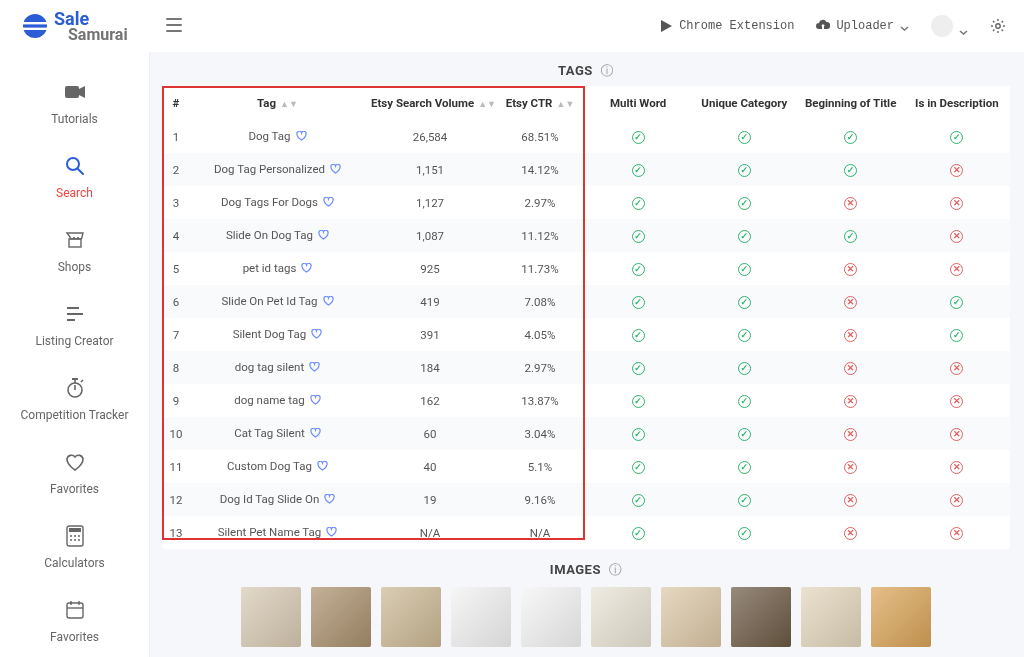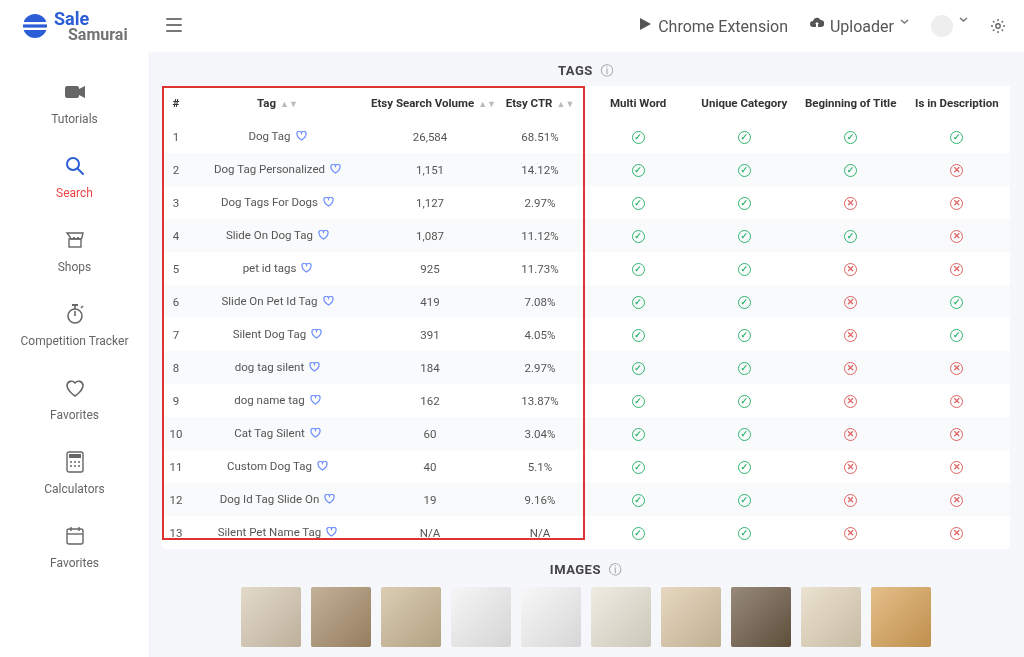--- a/index.html
+++ b/index.html
@@ -26,21 +26,21 @@
     gap: 14px;
   }
   .logo {
     display: flex; align-items: center; font-weight: 700;
     font-size: 18px; color: #2b5dd6; line-height: 0.95;
   }
   .logo svg { margin-right: 6px; }
   .logo .line2 { display: block; color: #737373; margin-left: 14px; font-size: 16px; }
   .hamburger { margin-left: 24px; cursor: pointer; color: #666; }
   .topbar-right { margin-left: auto; display: flex; align-items: center; gap: 22px; color: #555; }
-  .tb-item { display: flex; align-items: flex-start; gap: 6px; cursor: pointer; font-size: 16px; }
+  .tb-item { display: flex; align-items: flex-end; gap: 6px; cursor: pointer; font-size: 12px; font-family: Liberation Mono, monospace; }
   .tb-item svg { flex: none; }
   .avatar-blank { width: 22px; height: 22px; border-radius: 50%; background: #eee; }
 
   
   .sidebar {
     position: fixed; top: 52px; bottom: 0; left: 0;
     width: 150px;
     background: #fff;
     padding-top: 22px;
     display: flex; flex-direction: column; align-items: center;
@@ -247,20 +247,30 @@
   <div class="nav-item">
     <span class="ico">
       <svg width="20" height="20" viewBox="0 0 20 20">
           <path d="M2 3h16l-1 4a2 2 0 01-2 2 2 2 0 01-2-2 2 2 0 01-2 2 2 2 0 01-2-2 2 2 0 01-2 2 2 2 0 01-2-2L2 3z" fill="none" stroke="#666" stroke-width="1.4"></path>
           <rect x="4" y="9" width="12" height="8" fill="none" stroke="#666" stroke-width="1.4"></rect>
         </svg>
     </span>
     <span>Shops</span>
   </div>
 
+  <div class="nav-item">
+    <span class="ico">
+      <svg width="20" height="16" viewBox="0 0 20 16">
+          <line x1="2" y1="2" x2="14" y2="2" stroke="#666" stroke-width="2"></line>
+          <line x1="2" y1="8" x2="18" y2="8" stroke="#666" stroke-width="2"></line>
+          <line x1="2" y1="14" x2="10" y2="14" stroke="#666" stroke-width="2"></line>
+        </svg>
+    </span>
+    <span>Listing Creator</span>
+  </div>
 
   <div class="nav-item">
     <span class="ico">
       <svg width="20" height="22" viewBox="0 0 20 22">
           <circle cx="10" cy="13" r="7" fill="none" stroke="#666" stroke-width="1.6"></circle>
           <line x1="10" y1="13" x2="10" y2="8" stroke="#666" stroke-width="1.6"></line>
           <rect x="7" y="1" width="6" height="2" fill="#666"></rect>
           <line x1="10" y1="3" x2="10" y2="6" stroke="#666" stroke-width="1.6"></line>
           <line x1="16" y1="5" x2="18" y2="3" stroke="#666" stroke-width="1.6"></line>
         </svg>

